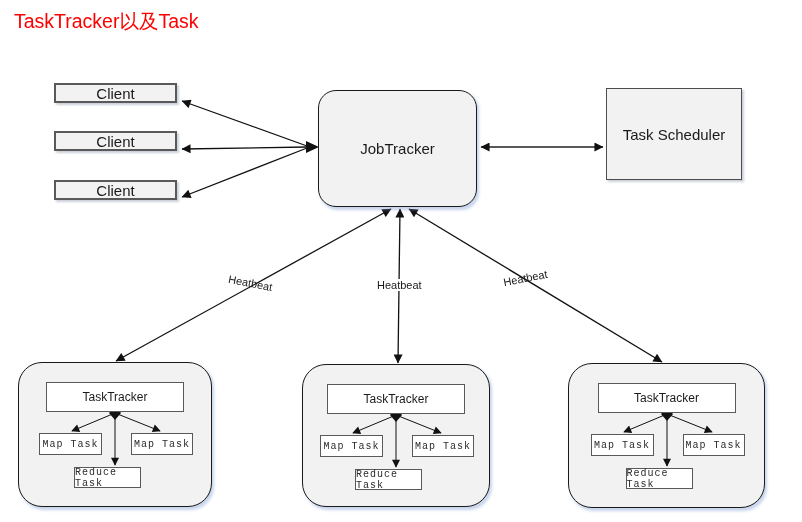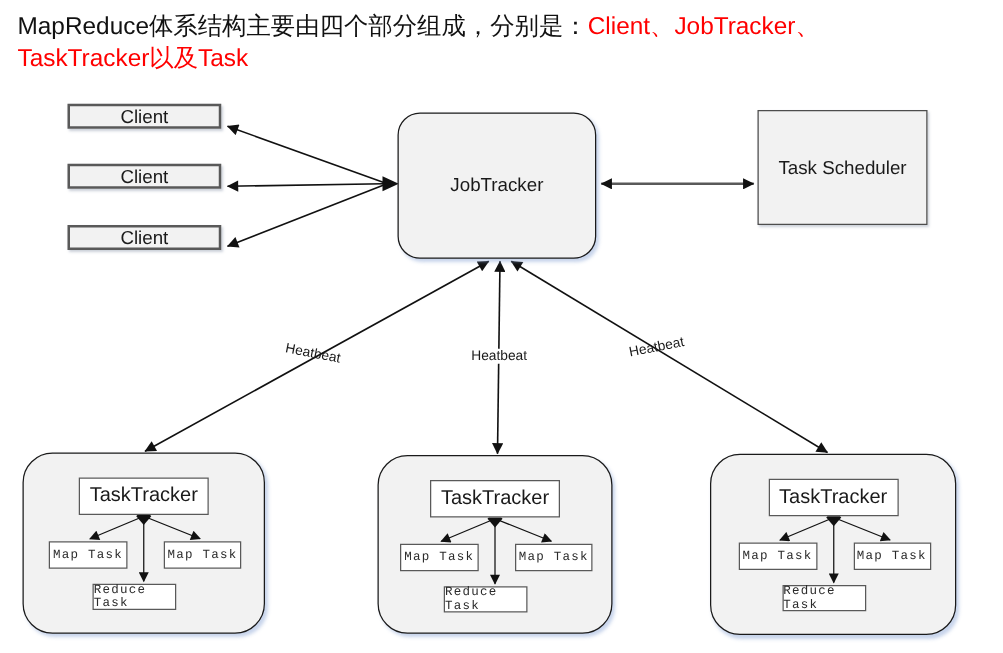--- a/index.html
+++ b/index.html
@@ -20,23 +20,23 @@
               border-radius:18px;font-size:15px;box-shadow:2px 2.5px 3px rgba(130,160,210,.45);}
   .scheduler{left:606px;top:88px;width:136px;height:92px;border:1.6px solid #4d4d4d;
              font-size:15px;box-shadow:1.5px 1.5px 2px rgba(140,150,170,.45);}
 
   
   .group{position:absolute;background:#f2f2f2;border:1.4px solid #1a1a1a;border-radius:24px;
          box-sizing:border-box;box-shadow:2px 2.5px 3px rgba(130,160,210,.45);z-index:2;}
   .g1{left:18px;top:362px;width:194px;height:145px;}
   .g2{left:302px;top:364px;width:188px;height:143px;}
   .g3{left:568px;top:363px;width:197px;height:145px;}
-  .ttbox{position:absolute;left:50%;transform:translateX(-50%);top:19px;width:104px;height:30px;
+  .ttbox{position:absolute;left:50%;transform:translateX(-50%);top:19px;width:138px;height:30px;
          background:#ffffff;border:1.6px solid #595959;box-sizing:border-box;
-         display:flex;align-items:center;justify-content:center;font-size:16px;color:#1a1a1a;z-index:2;}
+         display:flex;align-items:center;justify-content:center;font-size:12px;color:#1a1a1a;z-index:2;}
   .task{position:absolute;background:#ffffff;border:1px solid #595959;box-sizing:border-box;
         font-family:"Liberation Mono","DejaVu Sans Mono",monospace;font-size:10px;letter-spacing:1px;
         display:flex;align-items:center;justify-content:center;color:#2b2b2b;z-index:2;}
   .map1{left:calc(50% - 76px);top:70px;width:63px;height:22px;}
   .map2{left:calc(50% + 16px);top:70px;width:62px;height:22px;}
   .reduce{left:calc(50% - 41px);top:104px;width:67px;height:21px;}
   .gsvg{position:absolute;left:50%;margin-left:-97px;top:0;z-index:1;}
 
   
   .overlay{position:absolute;left:0;top:0;z-index:1;}
@@ -49,21 +49,20 @@
   .hb1{left:228px;top:277px;transform:rotate(11deg);}
   .hb2{left:374px;top:279px;background:#fff;padding:0 3px;}
   .hb3{left:503px;top:272px;transform:rotate(-11deg);}
 </style>
 </head>
 <body>
 
 <div class="page">
 
   <div class="title">
-    <div><span>MapReduce体系结构主要由四个部分组成，分别是：</span><span class="red">Client、JobTracker、</span></div>
     <div><span class="red">TaskTracker以及Task</span></div>
   </div>
 
   <svg class="overlay" width="802" height="522">
     <defs>
       <marker id="ah" viewBox="0 0 10 10" refX="9.5" refY="5" markerWidth="11" markerHeight="9" markerUnits="userSpaceOnUse" orient="auto-start-reverse">
         <path d="M0 0 L10 5 L0 10 z" fill="#111"></path>
       </marker>
     </defs>
 

